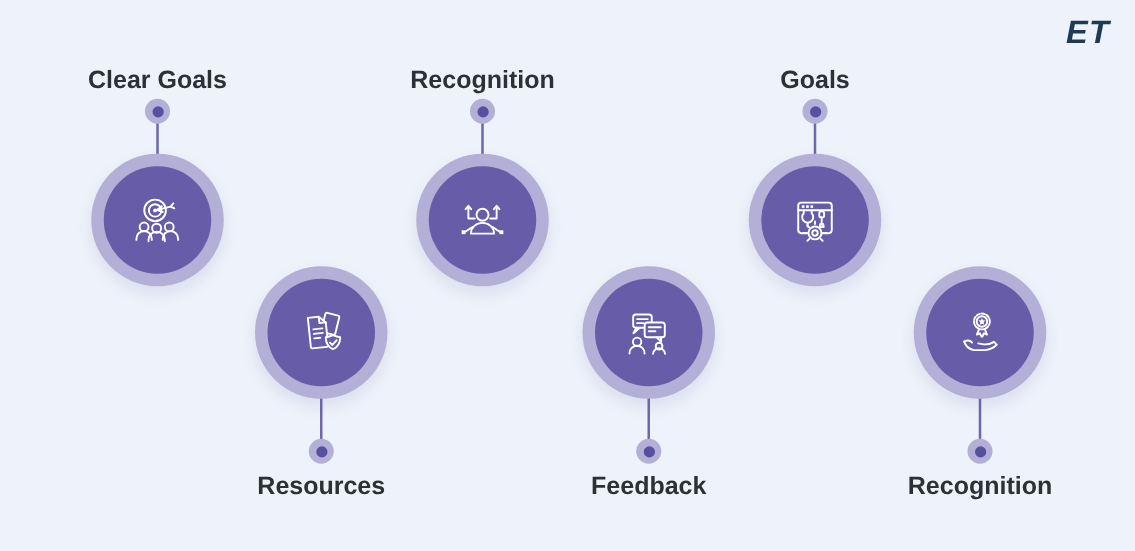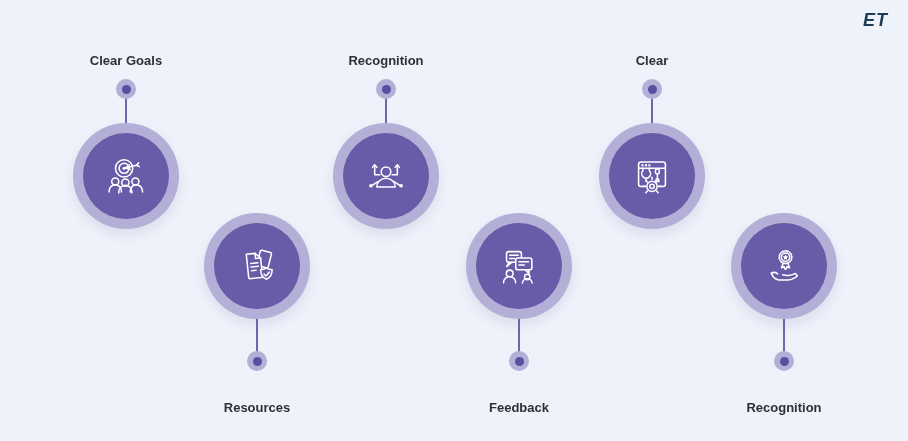--- a/index.html
+++ b/index.html
@@ -16,31 +16,31 @@
   html,body{background:#fff}
   .canvas{
     position:relative;
     width:908px;height:441px;
     background:var(--bg);
     overflow:hidden;
     font-family:"Liberation Sans", sans-serif;
   }
   .logo{
     position:absolute;top:10px;right:20px;
-    font-size:18px;font-weight:700;font-style:italic;
+    font-size:26px;font-weight:700;font-style:italic;
     letter-spacing:1px;color:var(--logo);
   }
   .item{position:absolute;top:0;width:0;height:100%}
   .i1{left:126px}.i2{left:257px}.i3{left:386px}.i4{left:519px}.i5{left:652px}.i6{left:784px}
   .label{
     position:absolute;left:0;transform:translateX(-50%);
-    font-size:13px;font-weight:700;color:var(--label);white-space:nowrap;
+    font-size:20px;font-weight:700;color:var(--label);white-space:nowrap;
   }
   .top .label{top:53px}
-  .bottom .label{top:400px}
+  .bottom .label{top:378px}
   .line{position:absolute;left:0;width:2px;margin-left:-1px;background:var(--line);z-index:1}
   .top .line{top:89px;height:87px}
   .bottom .line{top:266px;height:95px}
   .dot{
     position:absolute;left:0;width:20px;height:20px;margin-left:-10px;
     border-radius:50%;background:var(--ring);
     display:flex;align-items:center;justify-content:center;z-index:2;
   }
   .dot::after{content:"";width:9px;height:9px;border-radius:50%;background:var(--dot)}
   .top .dot{top:79px}
@@ -153,21 +153,21 @@
           <path d="M27.6,41.8 a5,4.6 0 0 1 10,0"></path>
         </svg>
       </div>
     </div>
     <div class="line"></div>
     <div class="dot"></div>
     <div class="label">Feedback</div>
   </div>
 
   <div class="item top i5">
-    <div class="label">Clear</div>
+    <div class="label">Goals</div>
     <div class="line"></div>
     <div class="dot"></div>
     <div class="bubble">
       <div class="bubble-inner">
         <svg class="ic" width="46" height="46" viewBox="0 0 48 48">
           <rect x="10" y="9.5" width="28" height="25.5" rx="2.6"></rect>
           <path d="M10,15.9 H38"></path>
           <rect class="solid" x="13" y="11.7" width="2.2" height="2.2"></rect>
           <rect class="solid" x="16.6" y="11.7" width="2.2" height="2.2"></rect>
           <rect class="solid" x="20.2" y="11.7" width="2.2" height="2.2"></rect>

